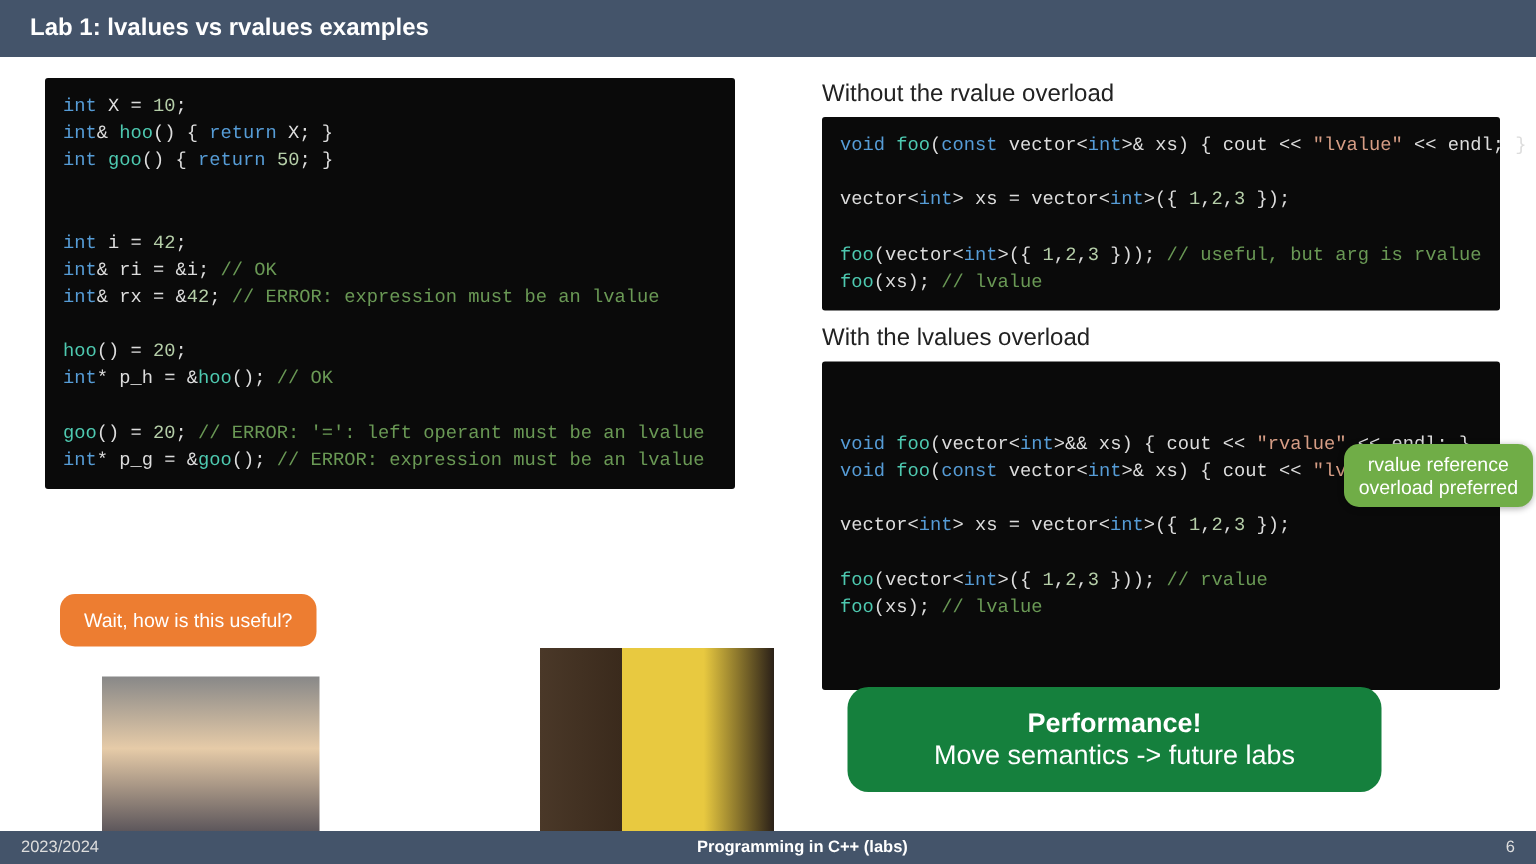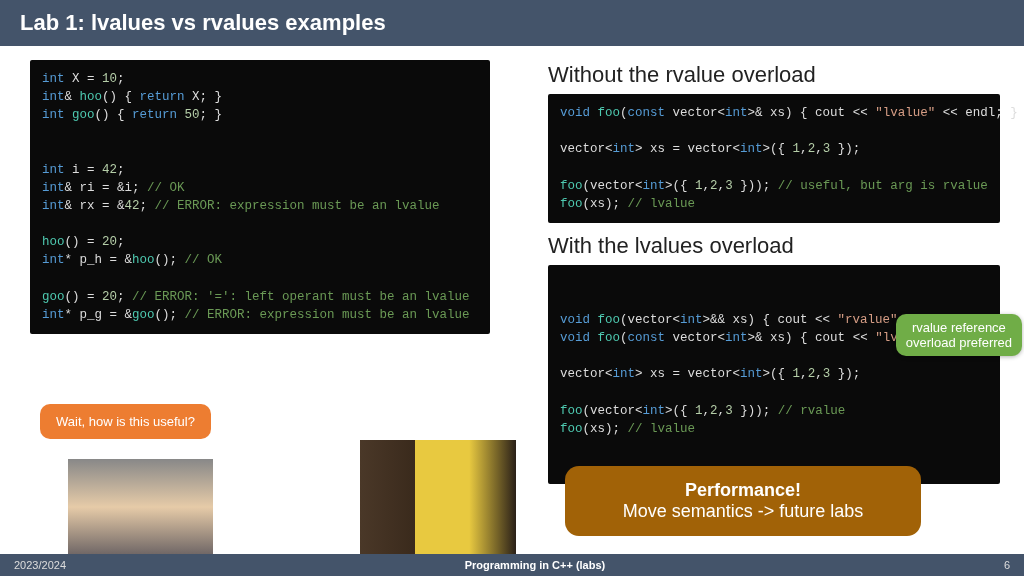--- a/index.html
+++ b/index.html
@@ -1,31 +1,31 @@
 <!DOCTYPE html>
 <html><head>
 <meta charset="utf-8">
 <style>
   * { margin: 0; padding: 0; box-sizing: border-box; }
   body { width: 1024px; height: 576px; background: #fff; font-family: Arial, Helvetica, sans-serif; position: relative; overflow: hidden; }
-  .header { background: #44546a; color: #fff; padding: 10px 20px; font-size: 22px; font-weight: bold; }
+  .header { background: #44546a; color: #fff; padding: 10px 20px; font-size: 16px; font-weight: bold; }
   .content { position: relative; height: 493px; padding: 14px 20px 10px 20px; }
   .left, .right { position: absolute; top: 14px; }
   .left { left: 30px; width: 460px; }
   .right { left: 548px; width: 452px; }
   .code { background: #0a0a0a; color: #ddd; font-family: "Courier New", monospace; font-size: 12.5px; line-height: 1.45; padding: 10px 12px; border-radius: 2px; white-space: pre; margin-bottom: 10px; }
   .kw { color: #569cd6; }
   .fn { color: #4ec9b0; }
   .str { color: #d69d85; }
   .cm { color: #6a9955; }
   .num { color: #b5cea8; text-align: center; }
-  .sec-title { font-size: 22px; color: #222; margin: 2px 0 6px 0; }
+  .sec-title { font-size: 16px; color: #222; margin: 2px 0 6px 0; }
   .callout-orange { position: absolute; left: 40px; top: 358px; background: #ed7d31; color: #fff; font-size: 13px; padding: 10px 16px; border-radius: 10px; }
-  .callout-green-sm { position: absolute; right: 2px; top: 268px; background: #70ad47; color: #fff; font-size: 13px; padding: 6px 10px; border-radius: 10px; text-align: center; z-index: 5; box-shadow: 0 1px 4px rgba(0,0,0,0.3); }
-  .callout-green-lg { position: absolute; left: 565px; top: 420px; width: 356px; background: #a16207; color: #fff; font-size: 18px; padding: 14px 18px; border-radius: 14px; text-align: center; }
+  .callout-green-sm { position: absolute; right: 2px; top: 258px; background: #70ad47; color: #fff; font-size: 13px; padding: 6px 10px; border-radius: 10px; text-align: center; z-index: 5; box-shadow: 0 1px 4px rgba(0,0,0,0.3); }
+  .callout-green-lg { position: absolute; left: 565px; top: 420px; width: 356px; background: #15803d; color: #fff; font-size: 18px; padding: 14px 18px; border-radius: 14px; text-align: center; }
   .callout-green-lg .t1 { font-weight: bold; }
   .img-ph { position: absolute; background: #aaa; }
   .img1 { left: 68px; top: 413px; width: 145px; height: 120px; background: linear-gradient(180deg,#888 0%,#e6cba8 40%,#334 100%); }
   .img2 { left: 360px; top: 394px; width: 156px; height: 138px; background: linear-gradient(90deg,#4a3828 0%,#3a2a1c 35%,#e8c940 35%,#e8c940 70%,#2a2018 100%); }
   .footer { position: absolute; bottom: 0; left: 0; right: 0; background: #44546a; color: #ddd; font-size: 11px; padding: 5px 14px; display: flex; justify-content: space-between; margin-top: 17px; }
   .footer .mid { font-weight: bold; color: #fff; }
 </style>
 </head>
 <body>
 

